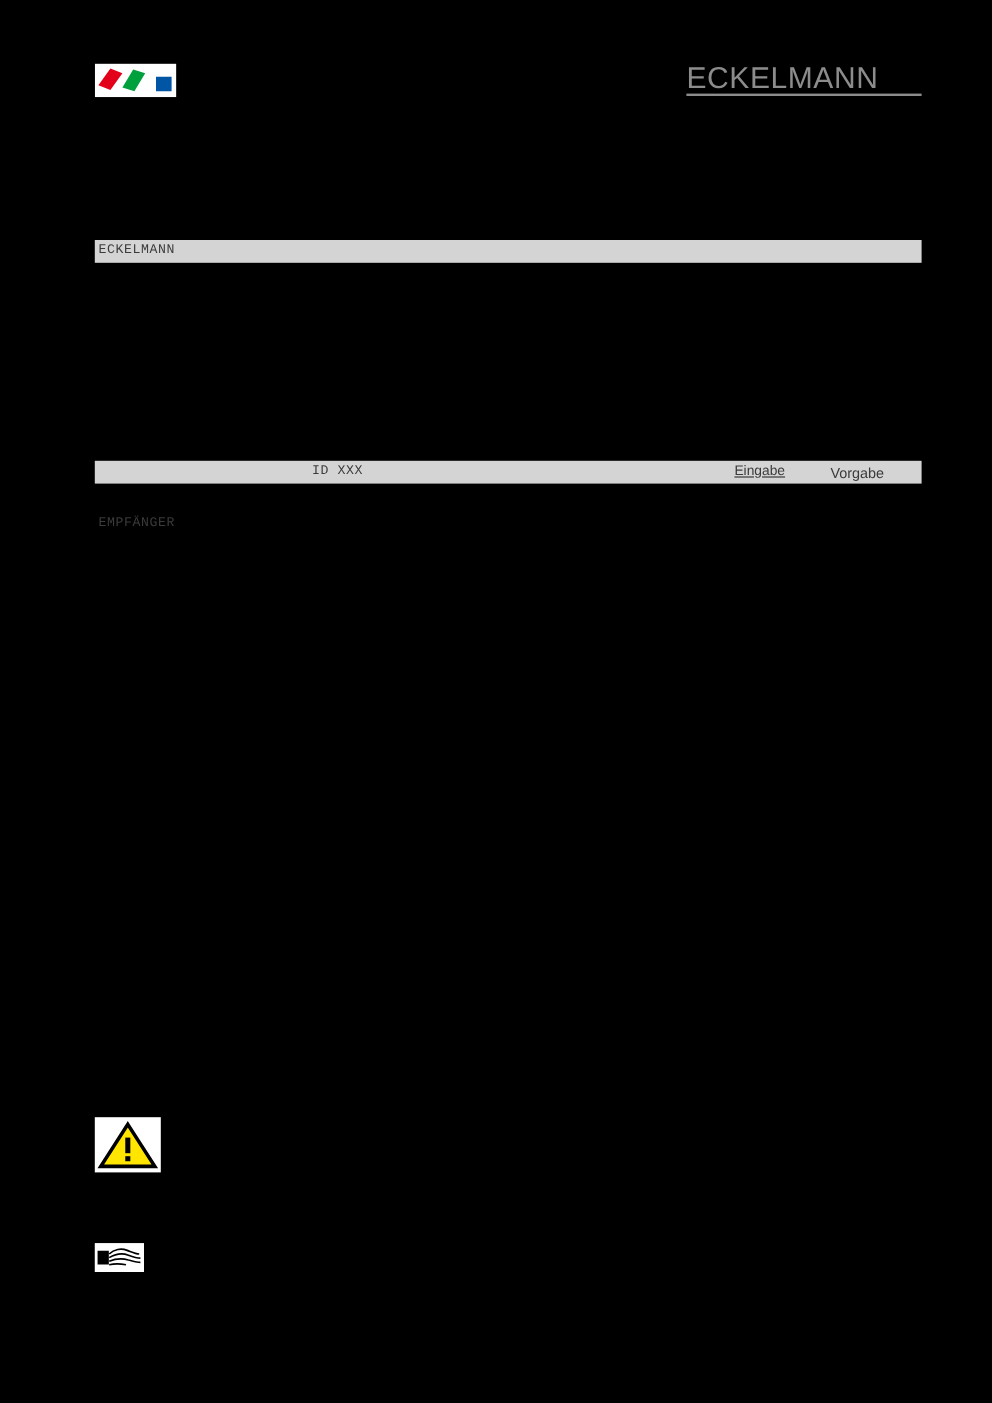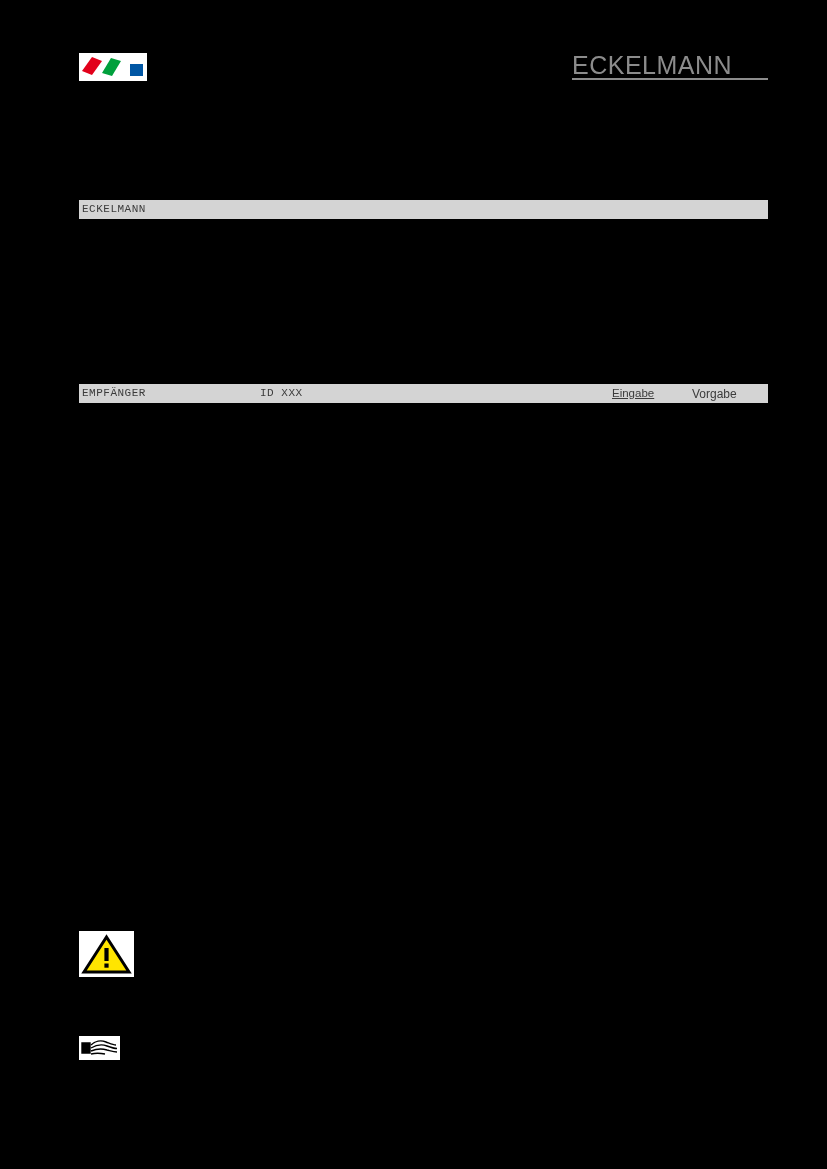--- a/index.html
+++ b/index.html
@@ -87,21 +87,21 @@
     position: absolute;
     top: 3px;
     font-size: 11px;
     color: #3b3b3b;
     white-space: nowrap;
   }
   .band-recipient .cell.mono {
     font-family: "Liberation Mono", monospace;
     letter-spacing: 0.5px;
   }
-  .band-recipient .c-empf { left: 3px; }
+  .band-recipient .c-empf { left: 3px; margin-top: 43px; }
   .band-recipient .c-id   { left: 181px; }
   .band-recipient .c-eing { left: 533px; font-family: "Liberation Sans", sans-serif; font-size: 11.5px; text-decoration: underline; }
   .band-recipient .c-vorg { left: 613px; font-family: "Liberation Sans", sans-serif; font-size: 12px; }
 
   
   .warning-icon {
     position: absolute;
     left: 79px;
     top: 931px;
     width: 55px;

